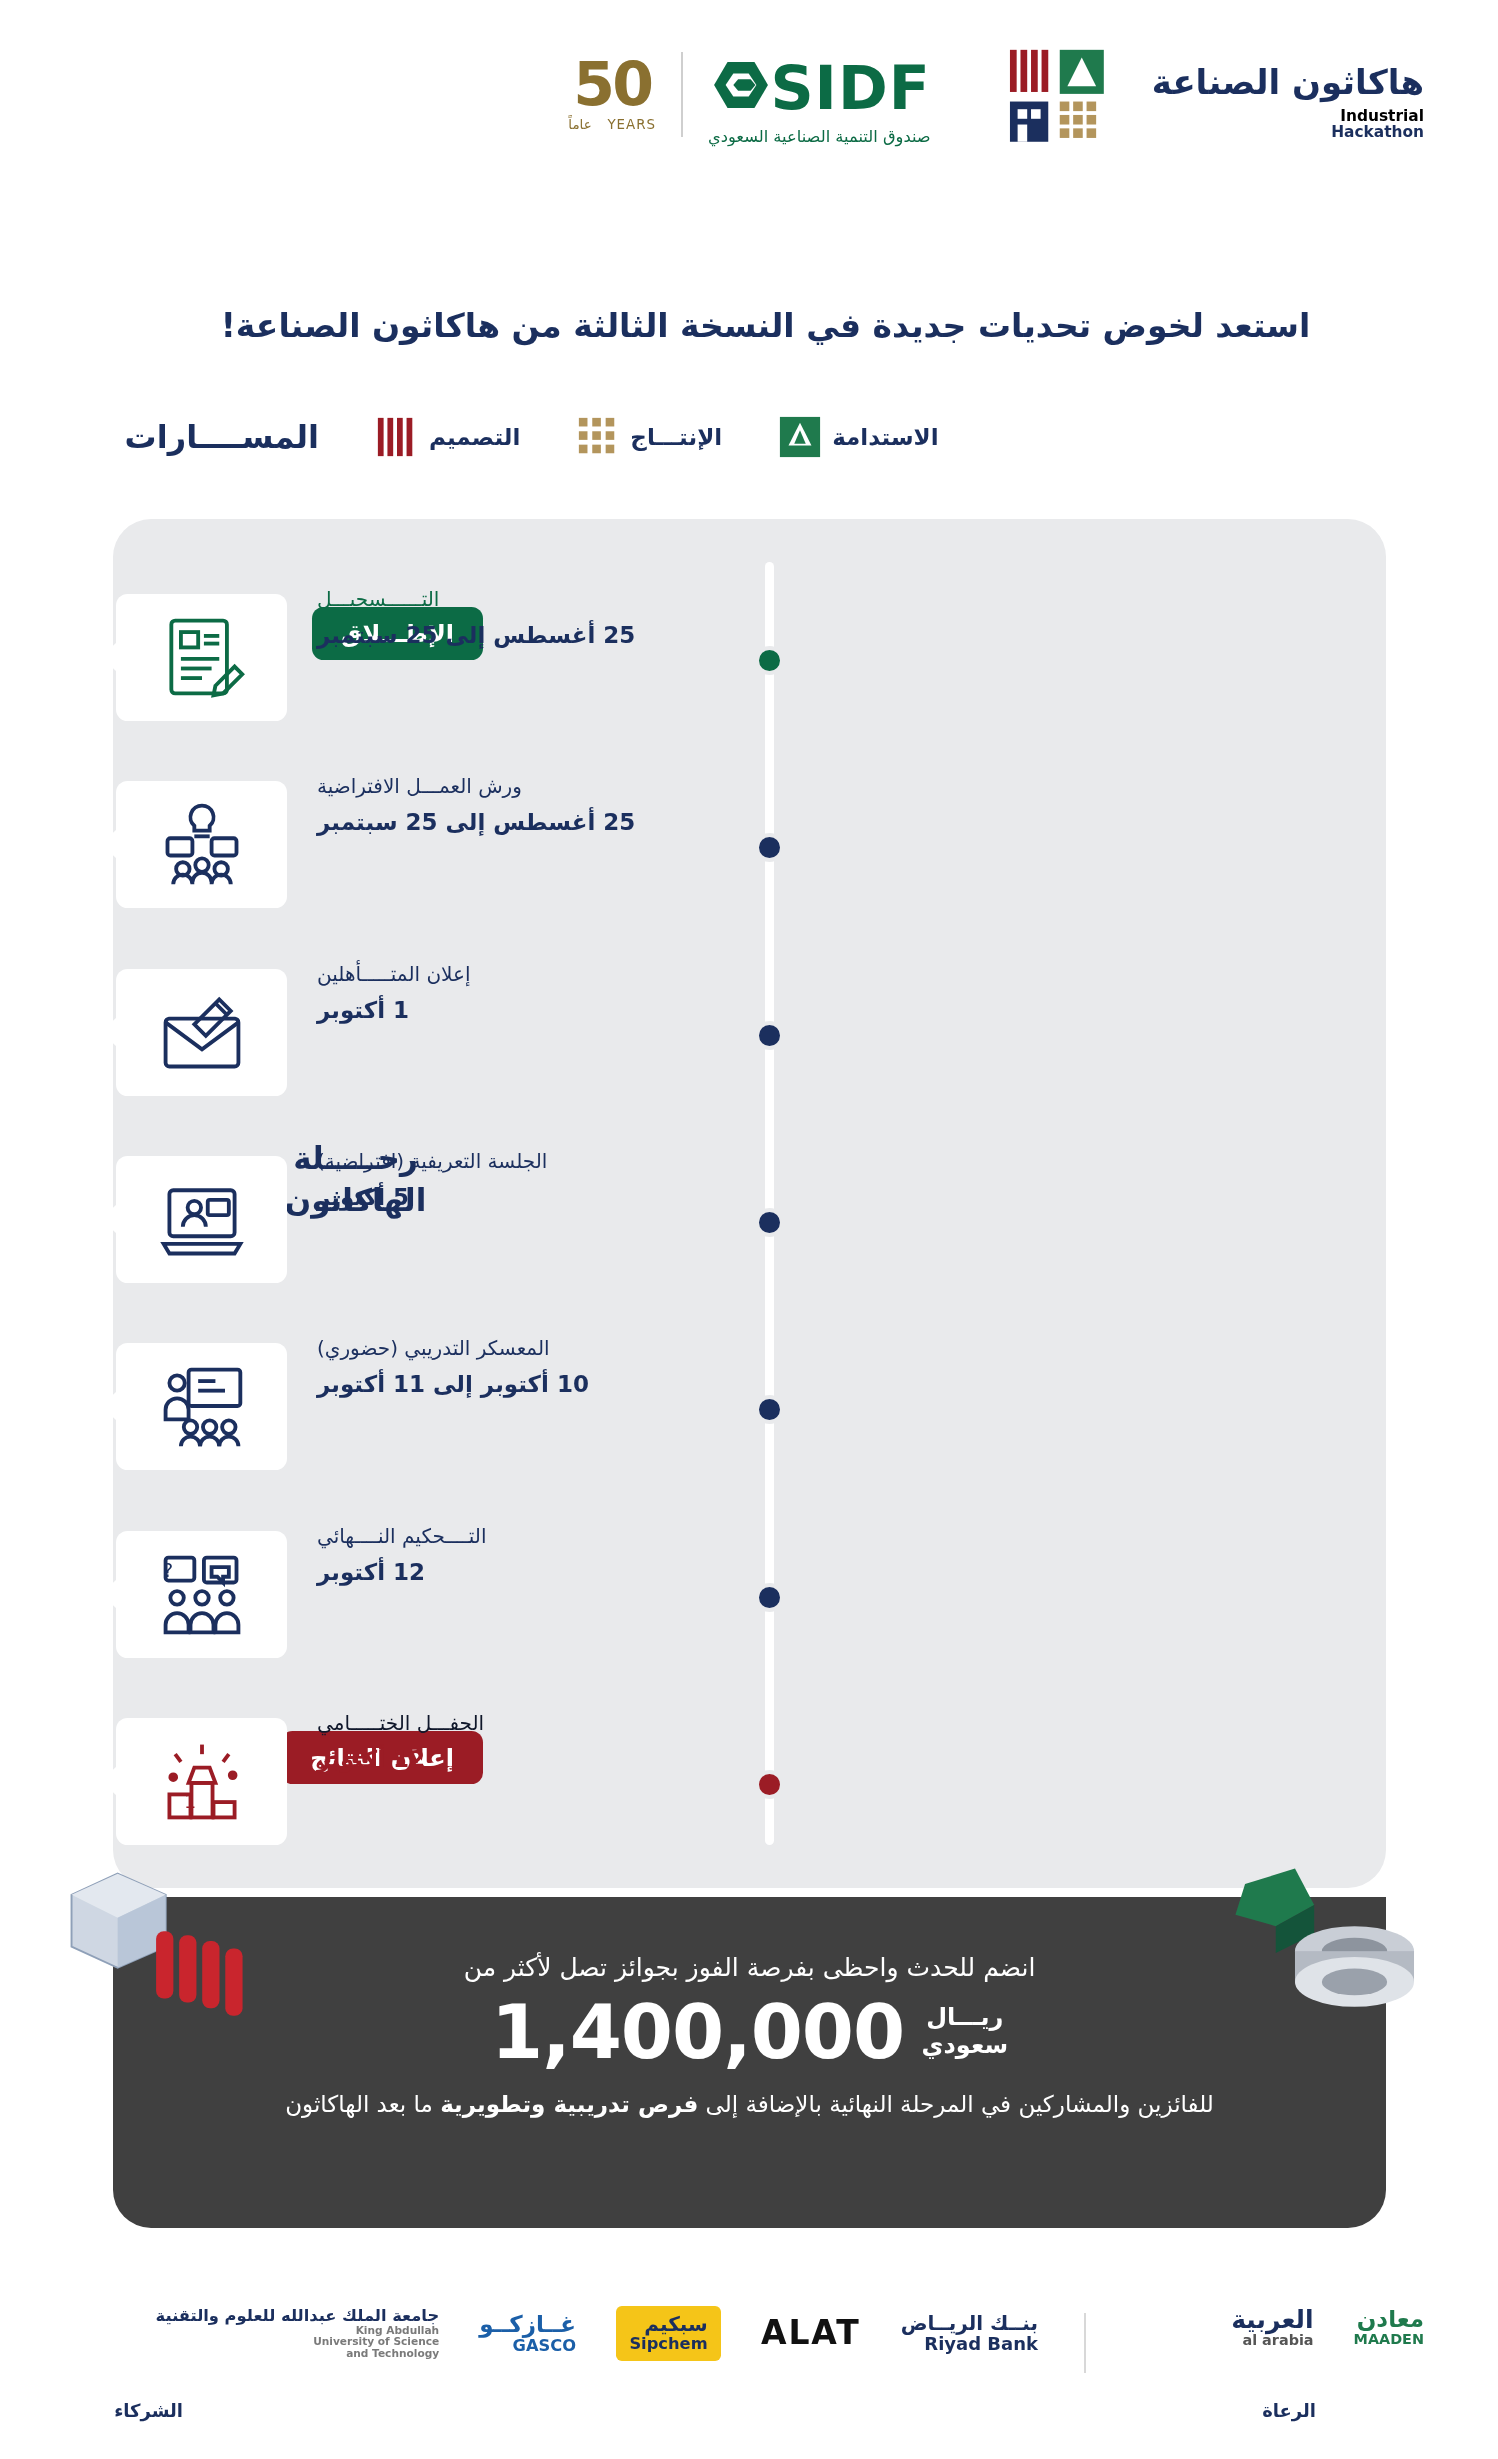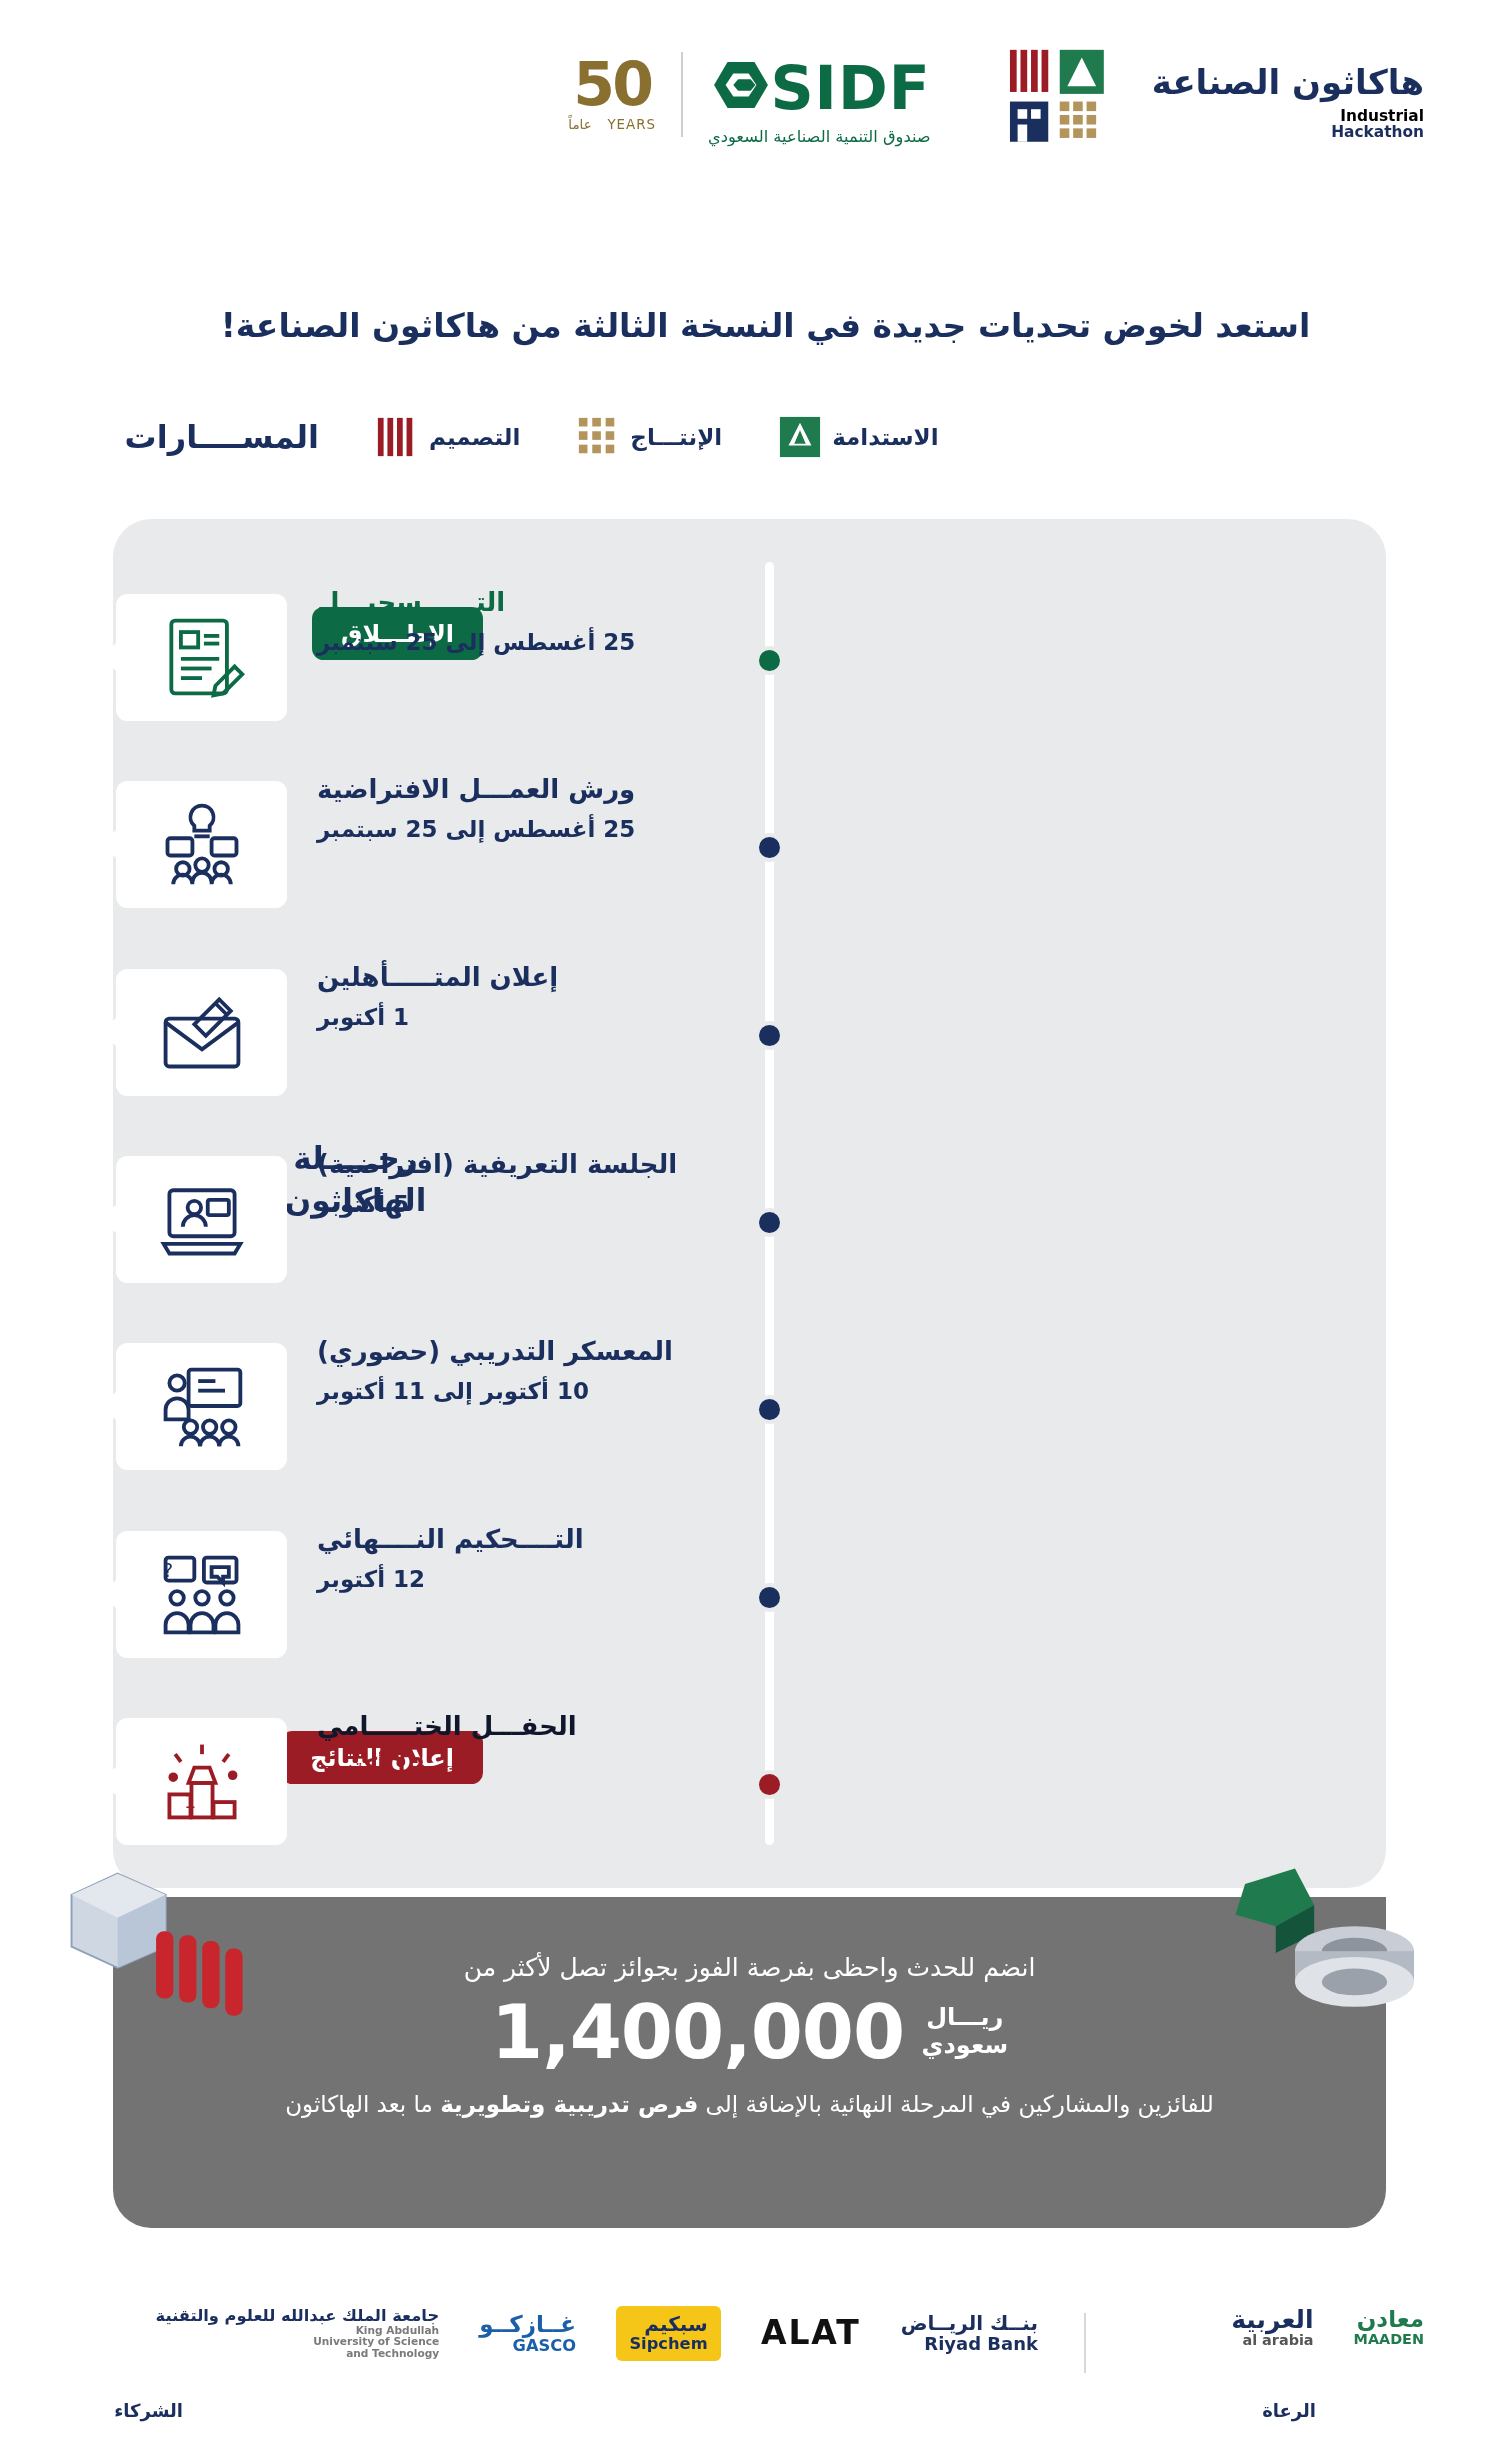--- a/index.html
+++ b/index.html
@@ -50,36 +50,36 @@
              font-size: 31px; font-weight: bold; color: #1b2f5e; line-height: 1.35; }
   .spine { position: absolute; right: 725px; top: 562px; width: 8.6px; height: 1283px;
            background: #ffffff; border-radius: 5.8px; }
 
   .row { position: absolute; right: 0; width: 1499px; height: 144px; }
   .dot { position: absolute; right: 715px; top: 60px; width: 29px; height: 29px; border-radius: 50%;
          background: #1b2f5e; border: 4.8px solid #e9eaec; }
   .dot.green { background: #0c6b45; }
   .dot.red { background: #9b1c25; }
   .txt { position: absolute; right: 769px; width: 413px; text-align: left; }
-  .ev-title { font-size: 26px; font-weight: bold; color: #1b2f5e; line-height: 1.3; }
+  .ev-title { font-size: 20px; font-weight: normal; color: #1b2f5e; line-height: 1.3; }
   .ev-title.red { color: #0f172a; }
   .ev-date { font-size: 23px; font-weight: bold; color: #1b2f5e; margin-top: 9.6px; }
   .ev-date.red { color: #9b1c25; }
   .ico-box { position: absolute; right: 1212px; top: 7.7px; width: 171px; height: 127px;
              background: #fff; border-radius: 11.5px; display: flex; align-items: center; justify-content: center; }
   .ico-box::after { content: ""; position: absolute; left: -15.4px; top: 48px; width: 0; height: 0;
                     border-top: 15.4px solid transparent; border-bottom: 15.4px solid transparent; border-right: 16.3px solid #fff; }
   .pill { position: absolute; right: 1016px; top: 21px; padding: 12.5px 29px; border-radius: 11.5px;
           color: #fff; font-size: 24px; font-weight: bold; }
   .pill.green { background: #0c6b45; }
   .pill.red { background: #9b1c25; }
 
   
   .banner { position: absolute; right: 113px; top: 1897px; width: 1273px; height: 331px;
-            background: #737373; border-radius: 0 0 38px 38px; color: #fff; text-align: center; }
+            background: #404040; border-radius: 0 0 38px 38px; color: #fff; text-align: center; }
   .banner-top { font-size: 25px; padding-top: 56px; }
   .amount-row { display: flex; flex-direction: row-reverse; align-items: center; justify-content: center; gap: 17.3px; margin-top: 5.8px; }
   .riyal { font-size: 24px; font-weight: bold; line-height: 1.15; text-align: center; }
   .amount { font-size: 75px; font-weight: bold; letter-spacing: -1px; direction: ltr; }
   .banner-bot { font-size: 23px; margin-top: 15.4px; }
   .banner-bot b { font-weight: bold; }
 
   
   .deco-left { position: absolute; left: 60px; top: 1864px; width: 221px; height: 173px; }
   .deco-right { position: absolute; right: 58px; top: 1859px; width: 221px; height: 192px; }

